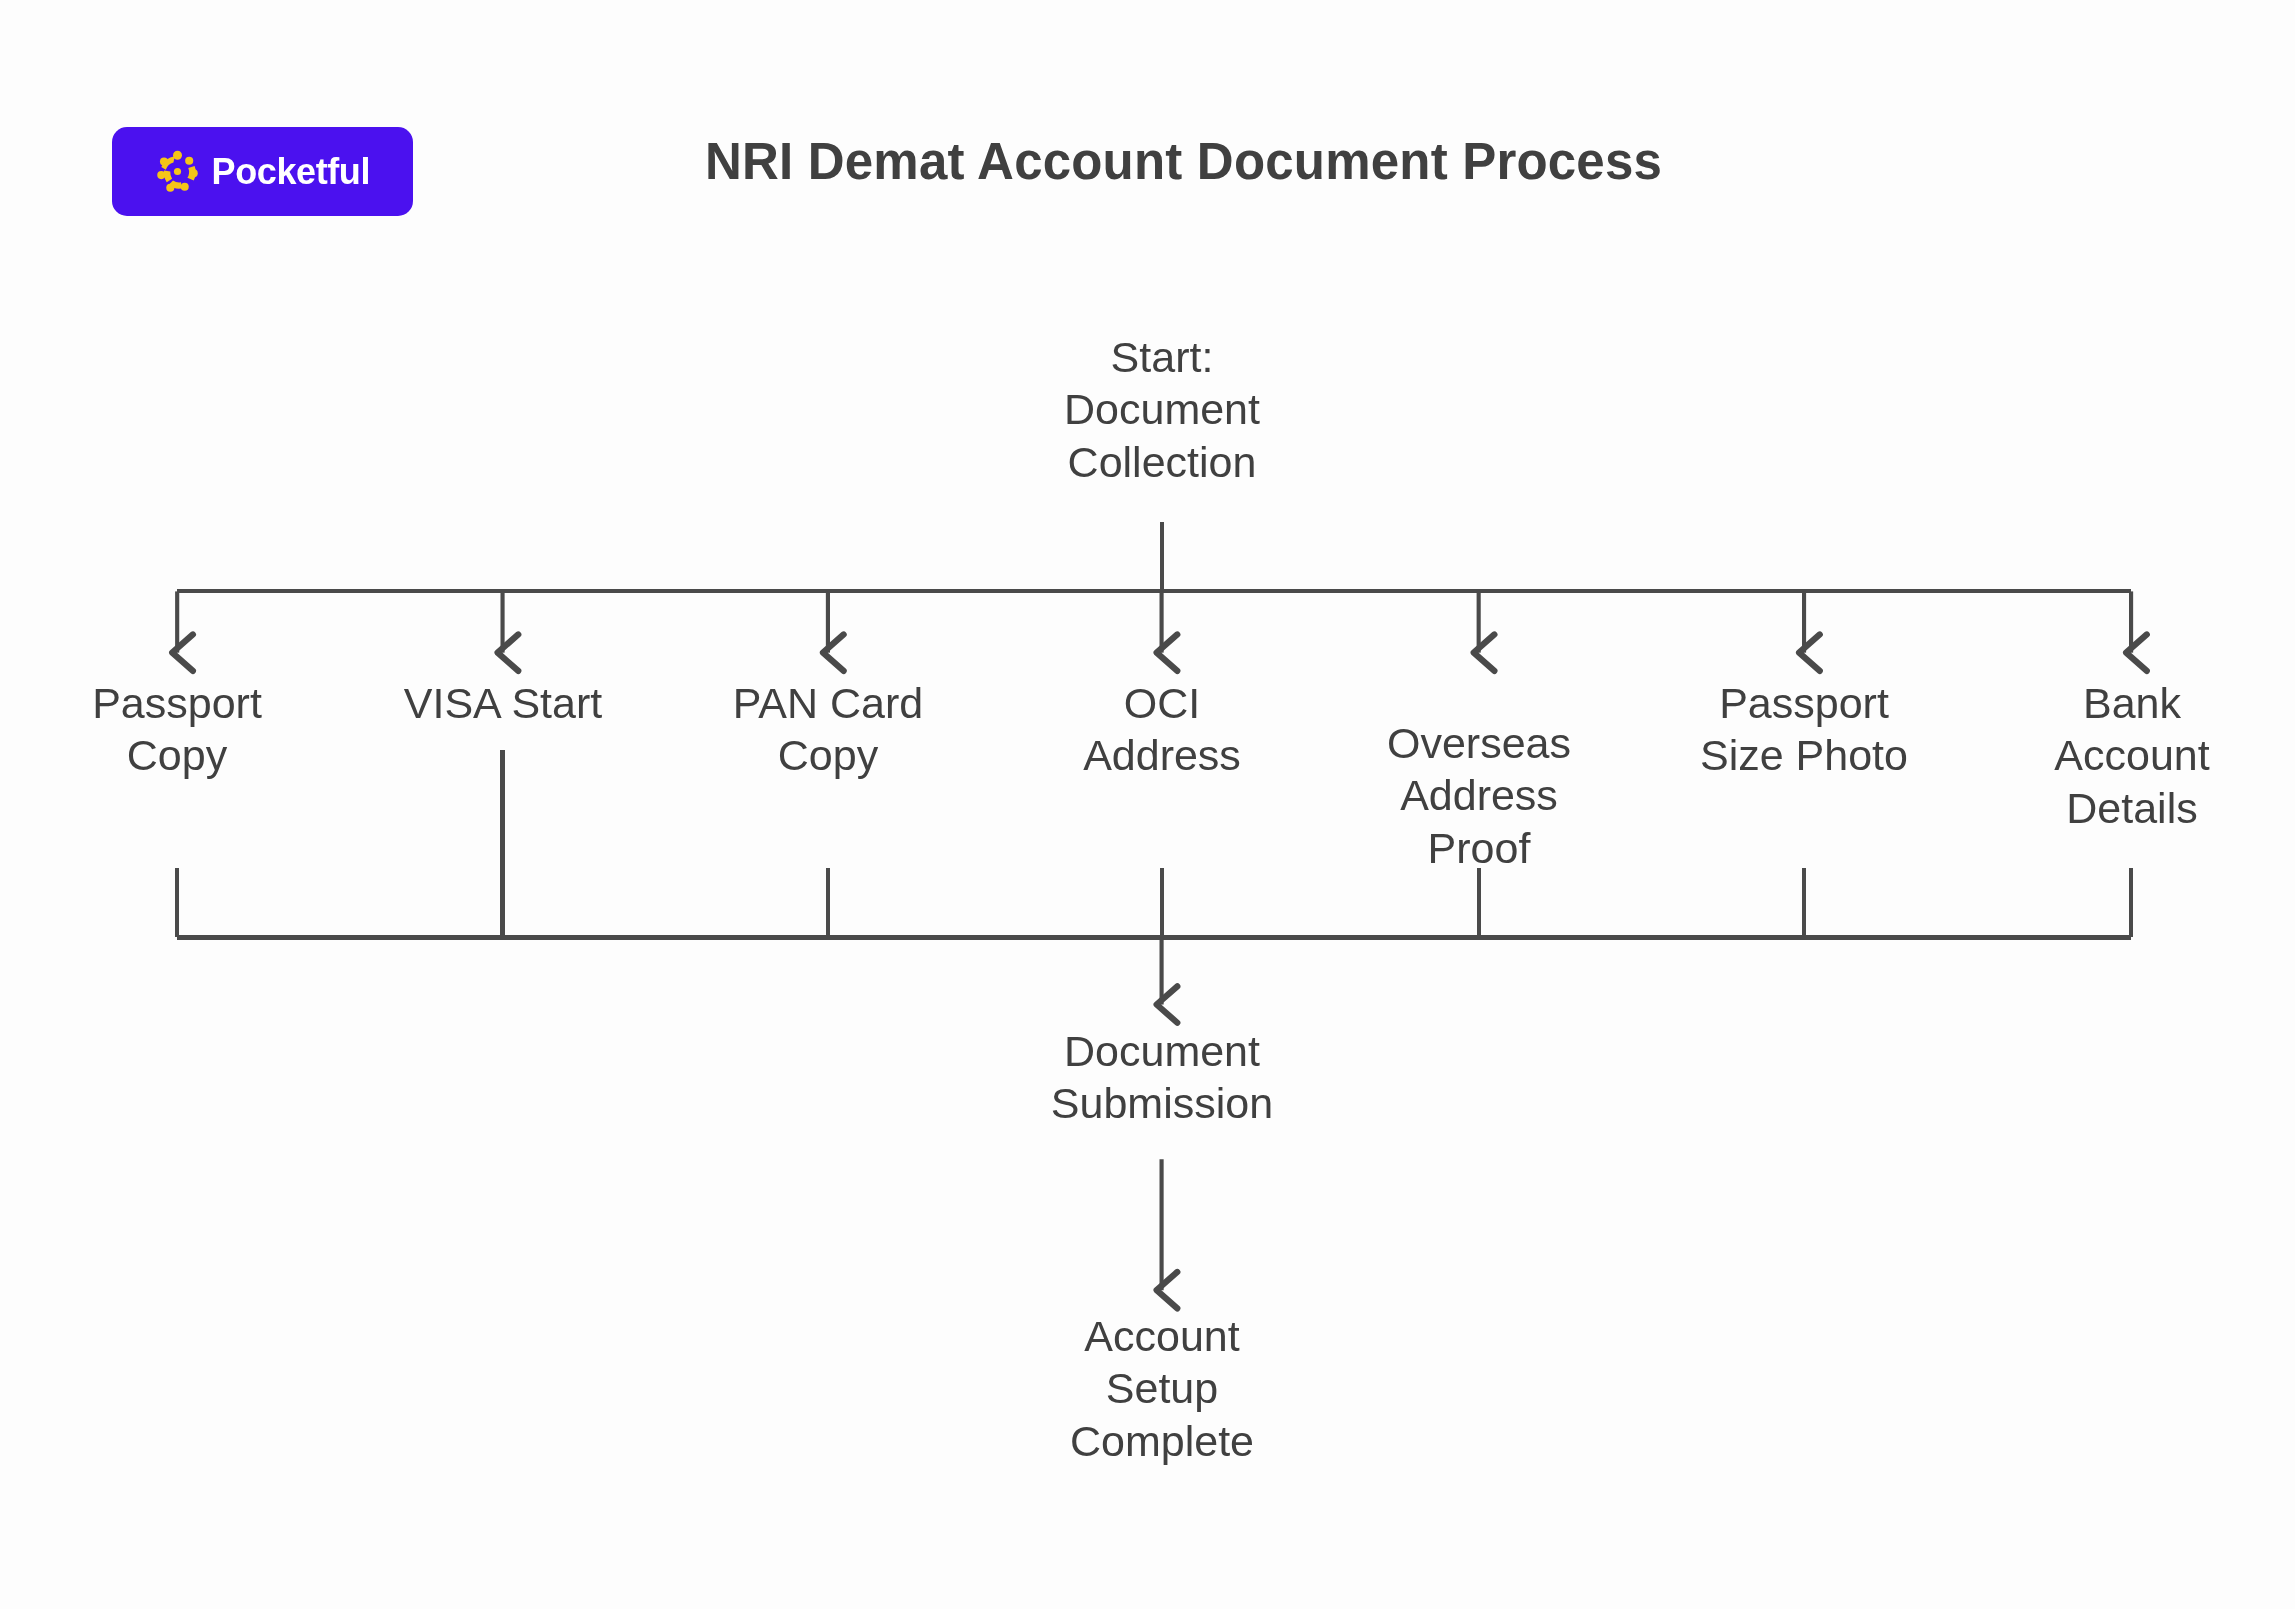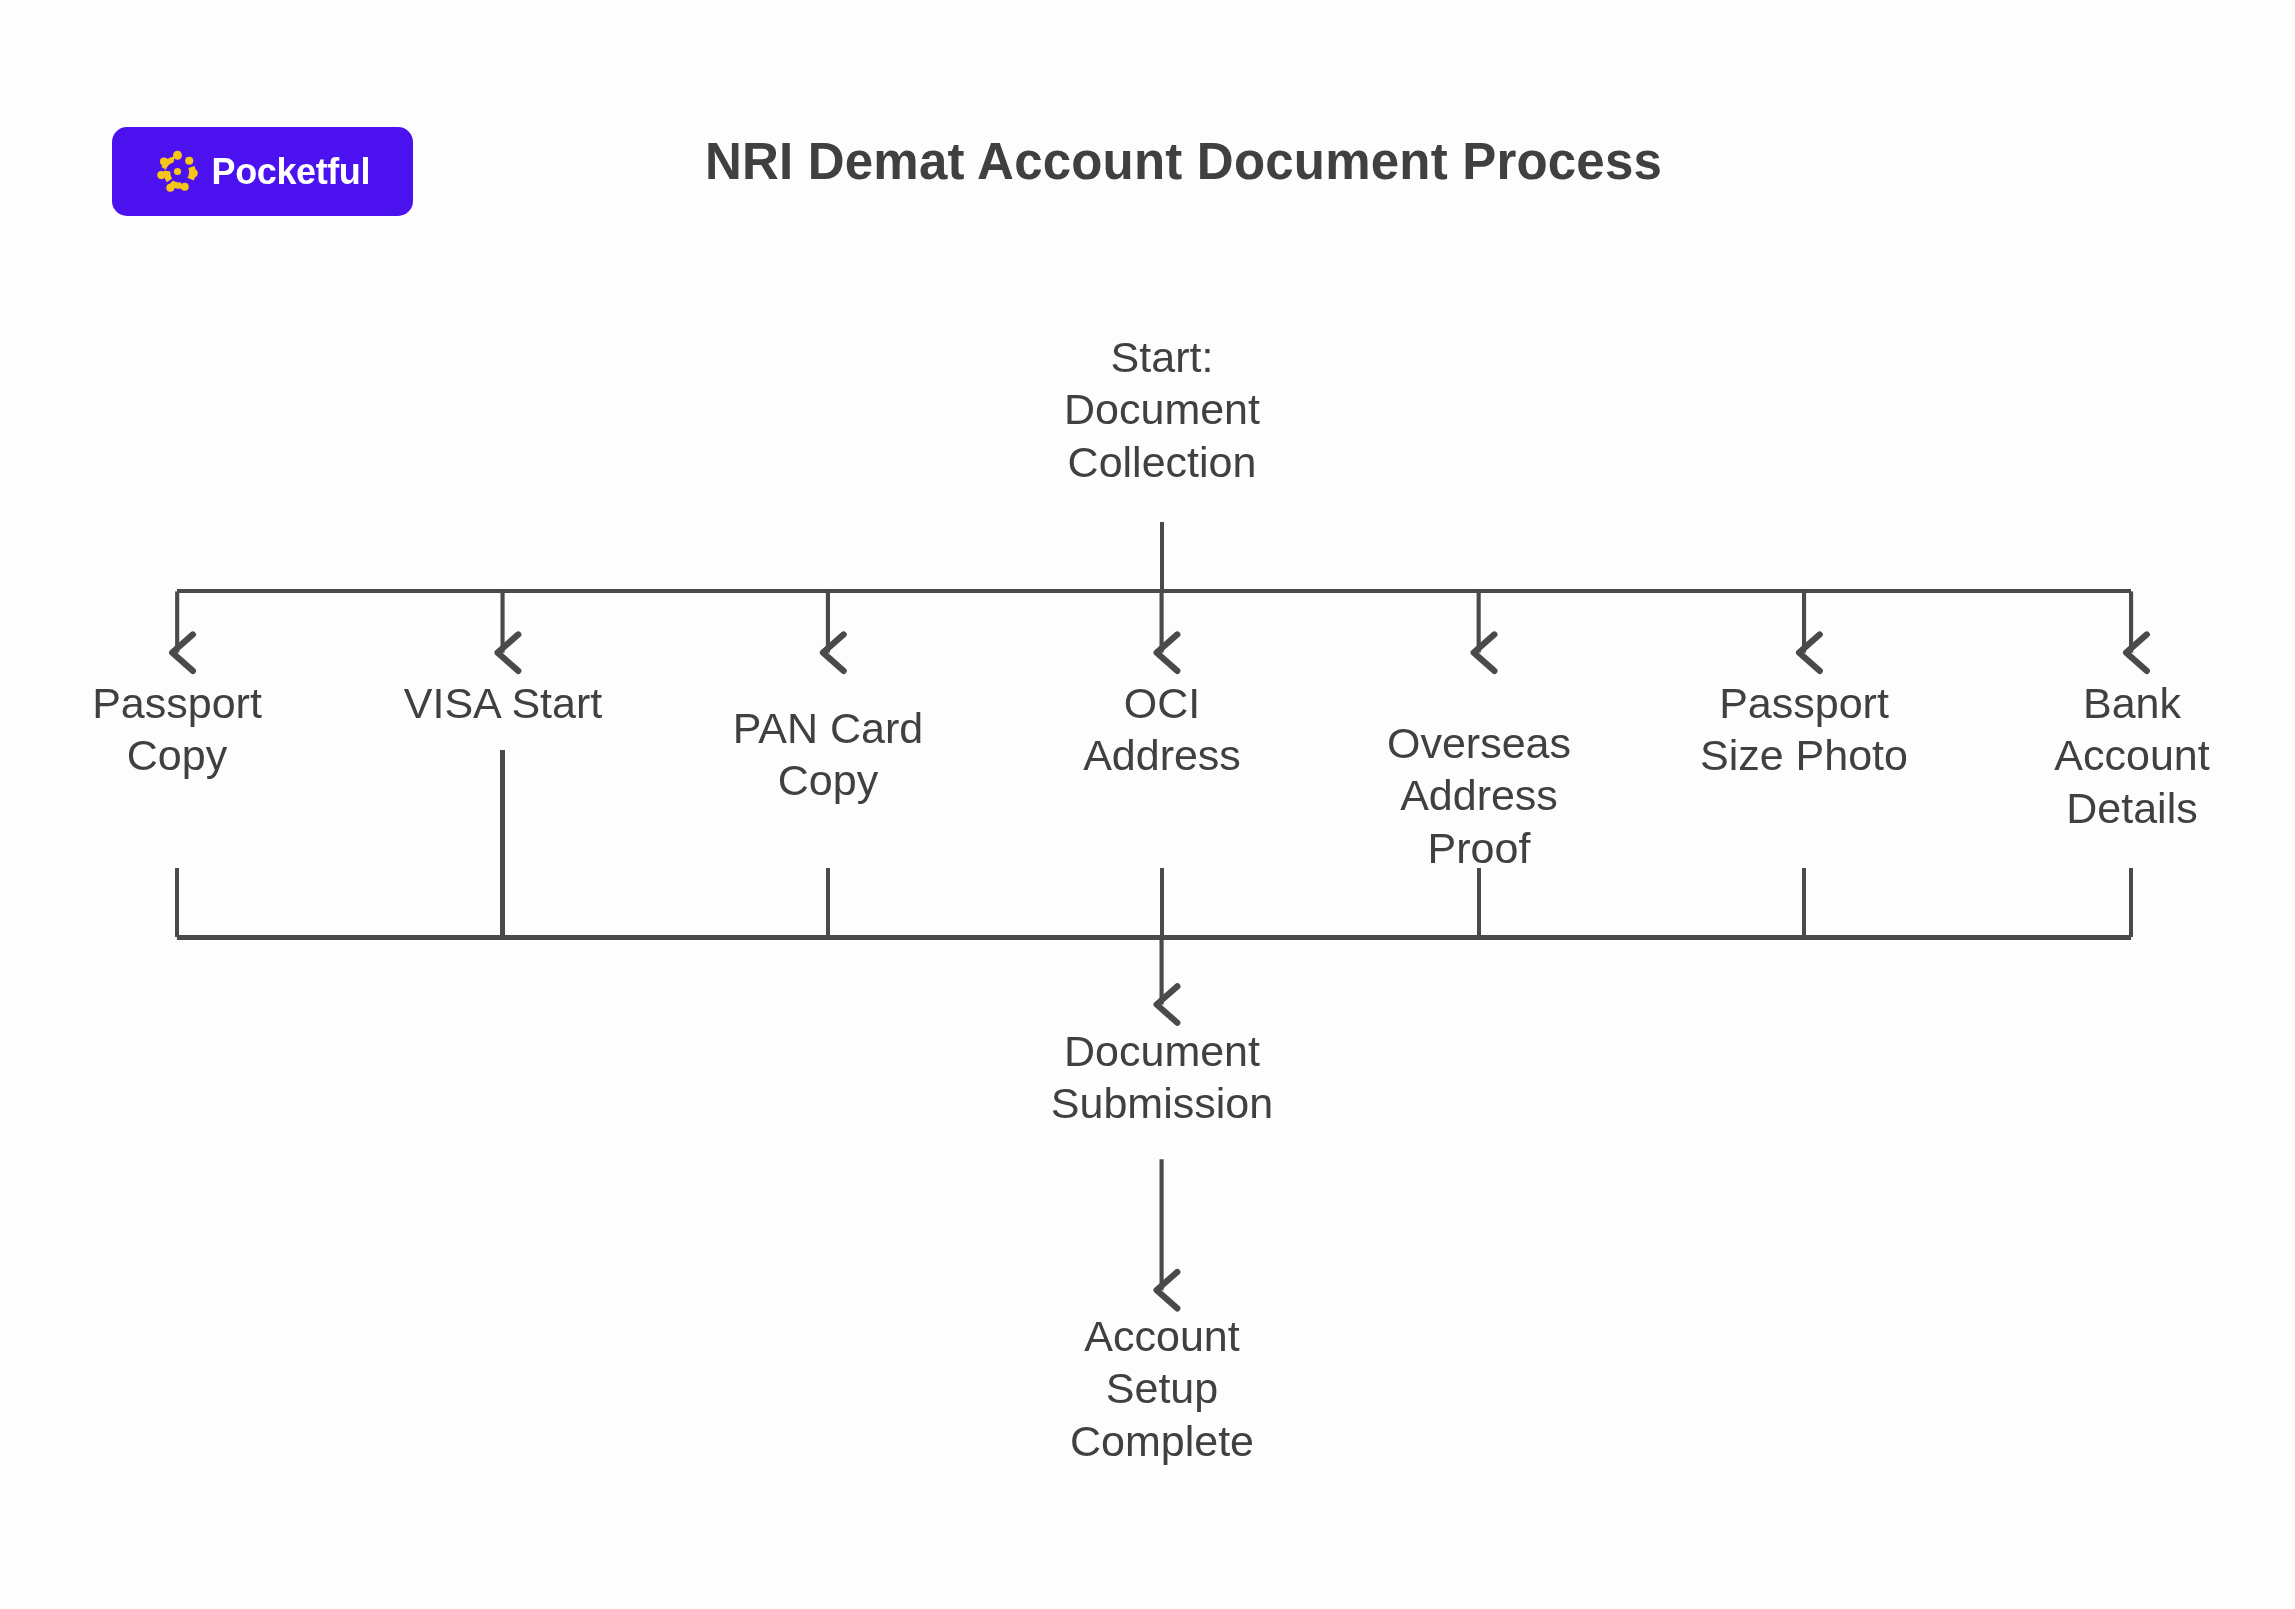--- a/index.html
+++ b/index.html
@@ -179,21 +179,21 @@
       </g>
     </svg>
 
     <div class="node top" style="left:1162px;">Start:
 Document
 Collection</div>
 
     <div class="node doc" style="left:177px;">Passport
 Copy</div>
     <div class="node doc" style="left:503px;">VISA Start</div>
-    <div class="node doc" style="left:828px;margin-top:25px;">PAN Card
+    <div class="node doc" style="left:828px;">PAN Card
 Copy</div>
     <div class="node doc" style="left:1162px;">OCI
 Address</div>
     <div class="node doc" style="left:1479px;margin-top:40px;">Overseas
 Address
 Proof</div>
     <div class="node doc" style="left:1804px;">Passport
 Size Photo</div>
     <div class="node doc" style="left:2132px;">Bank
 Account

